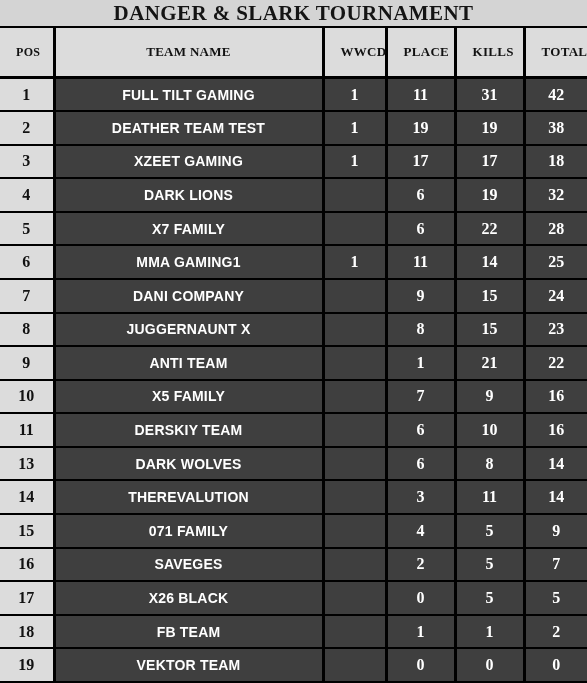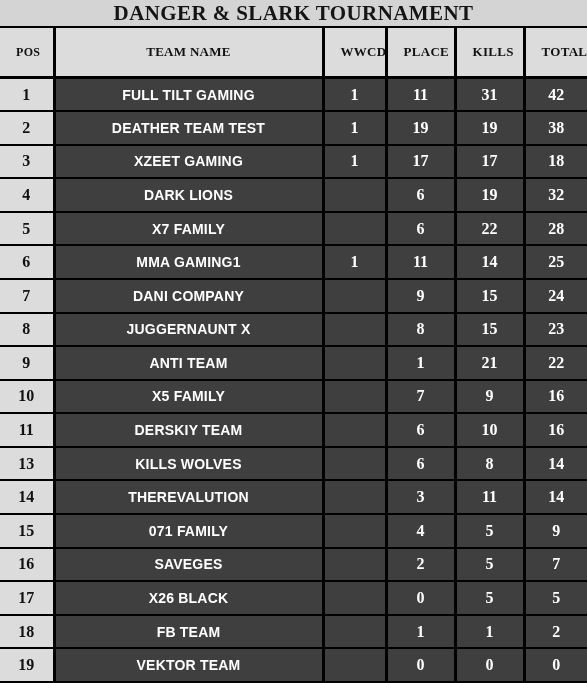--- a/index.html
+++ b/index.html
@@ -245,21 +245,21 @@
         <tr>
           <td class="pos-cell">11</td>
           <td class="team-cell">DERSKIY TEAM</td>
           <td class="num-cell"></td>
           <td class="num-cell">6</td>
           <td class="num-cell">10</td>
           <td class="num-cell total-cell">16</td>
         </tr>
         <tr>
           <td class="pos-cell">13</td>
-          <td class="team-cell">KILLS WOLVES</td>
+          <td class="team-cell">DARK WOLVES</td>
           <td class="num-cell"></td>
           <td class="num-cell">6</td>
           <td class="num-cell">8</td>
           <td class="num-cell total-cell">14</td>
         </tr>
         <tr>
           <td class="pos-cell">14</td>
           <td class="team-cell">THEREVALUTION</td>
           <td class="num-cell"></td>
           <td class="num-cell">3</td>

